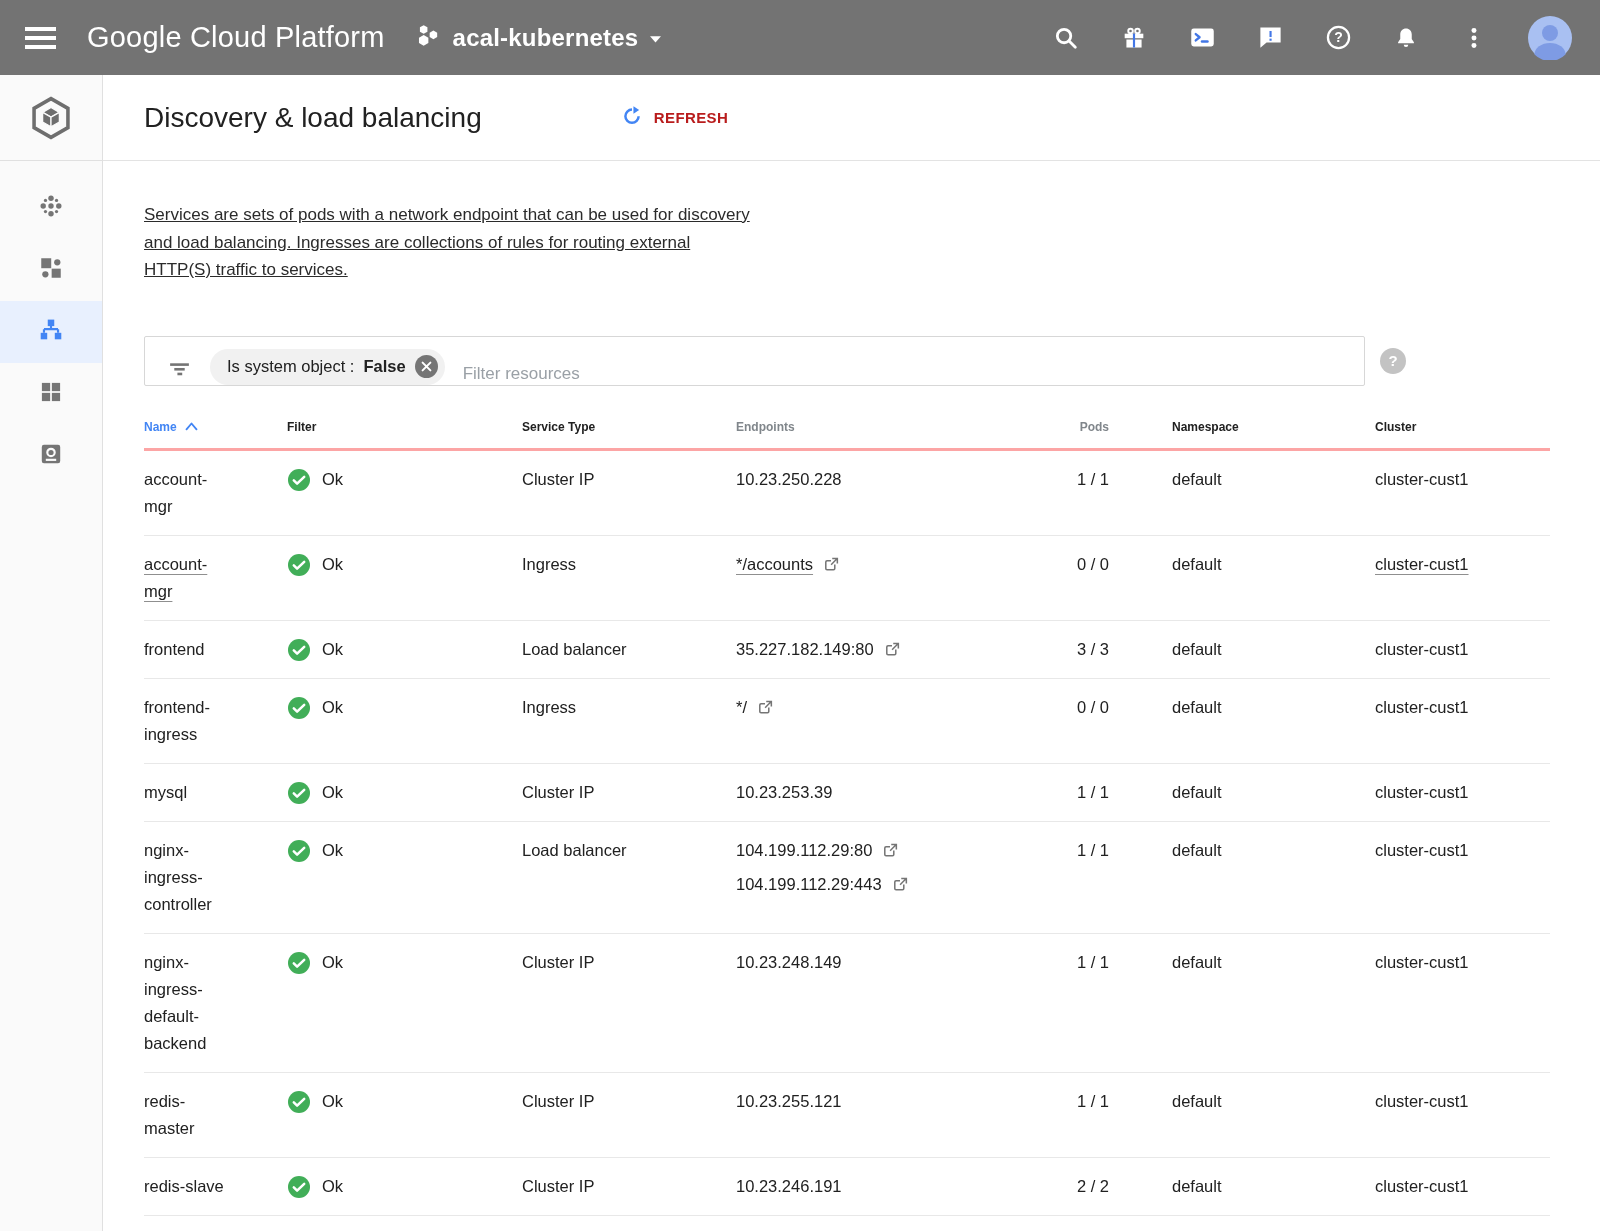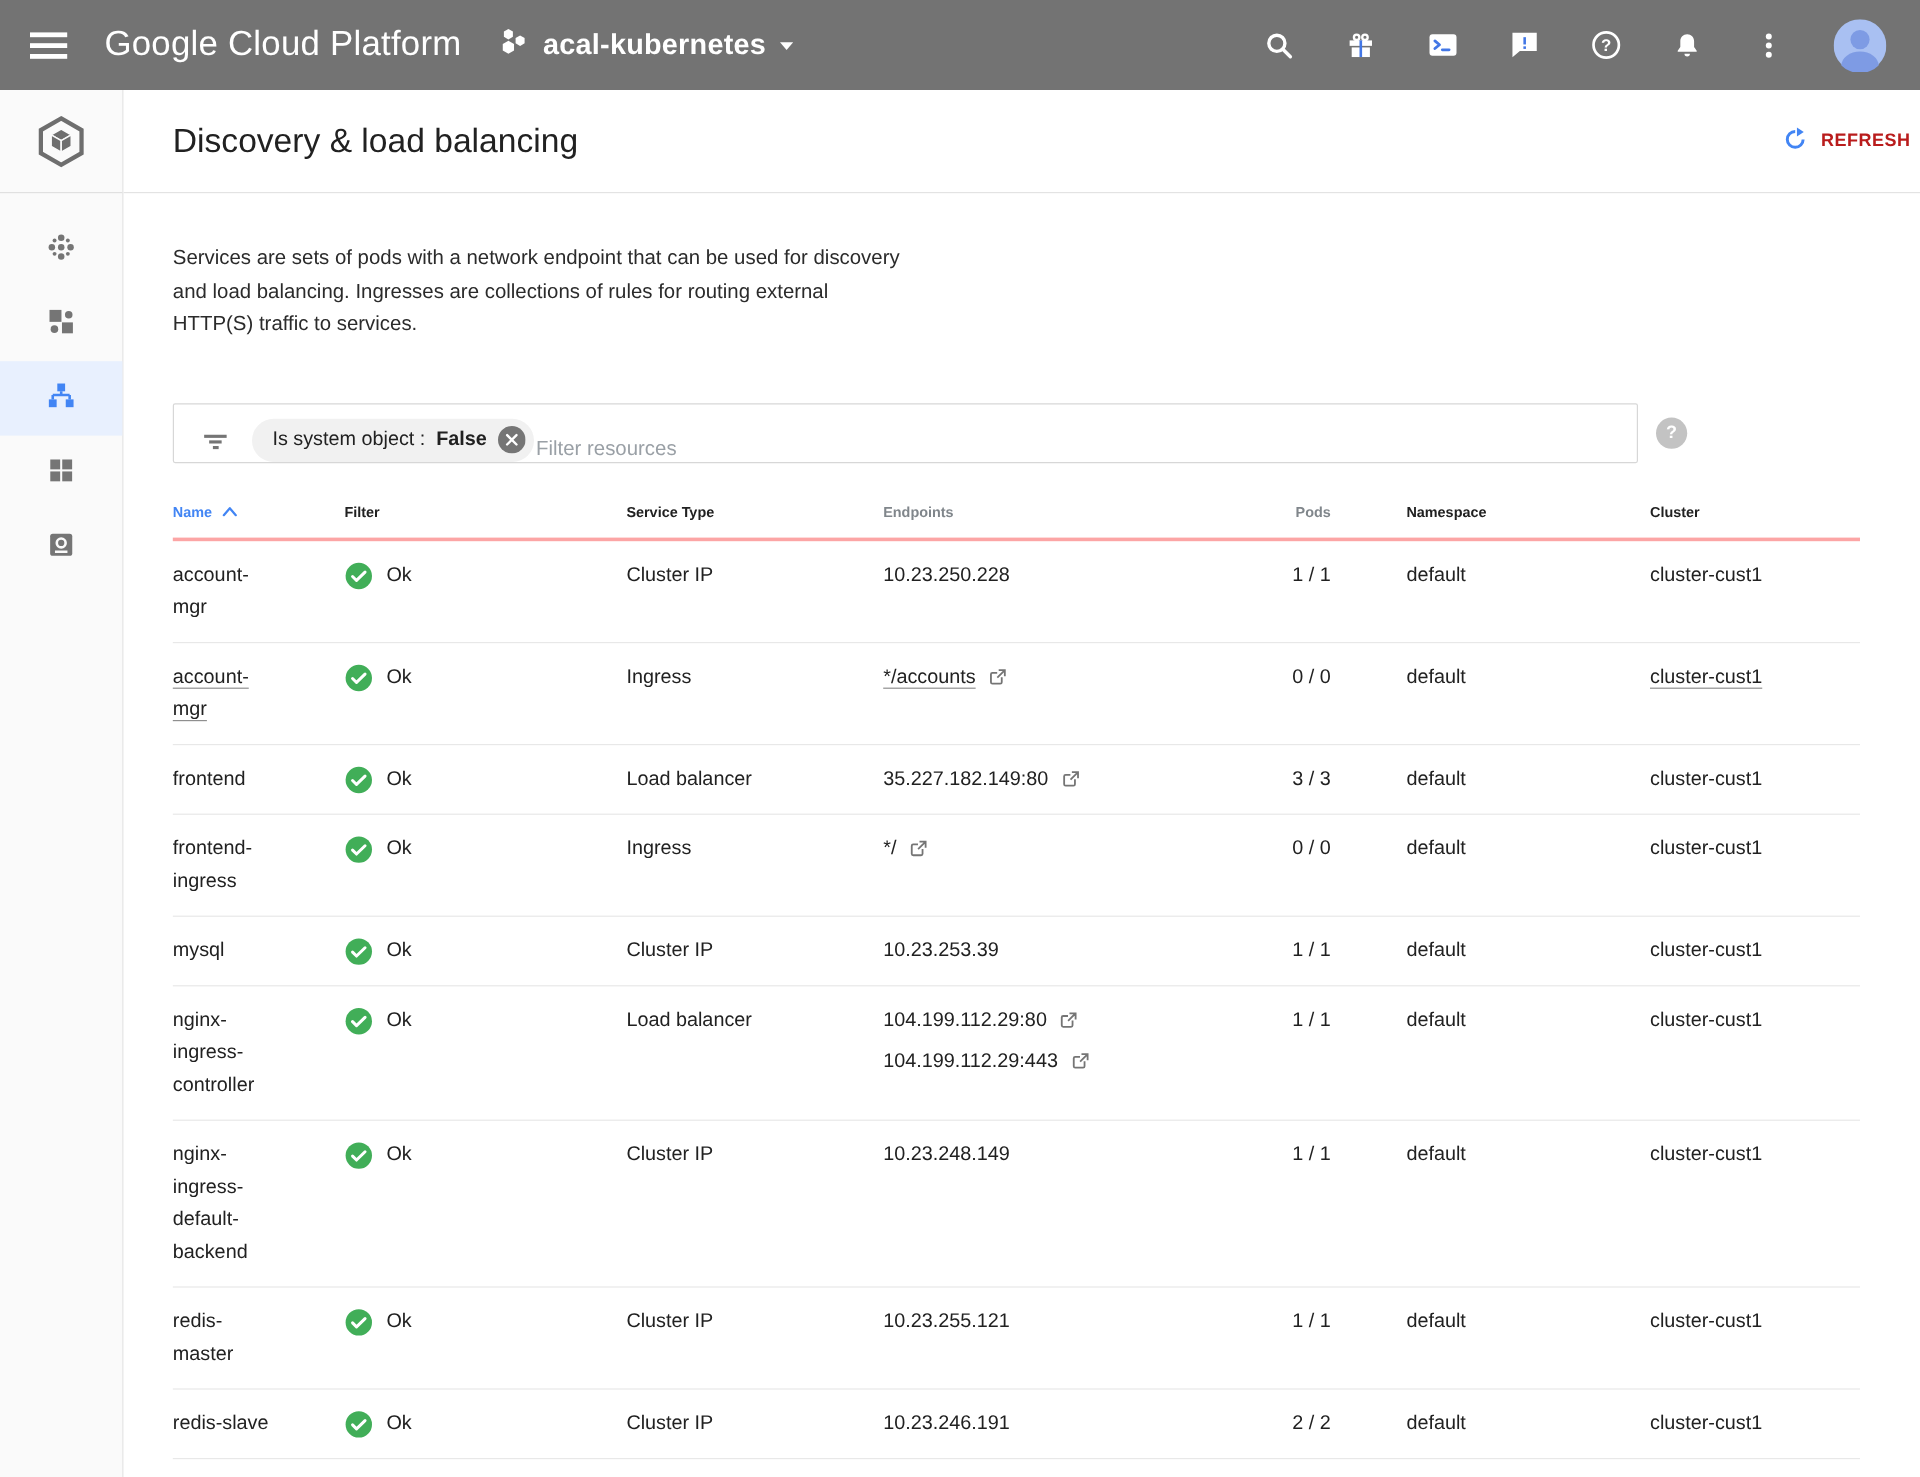--- a/index.html
+++ b/index.html
@@ -21,37 +21,37 @@
   .avatar{width:44px;height:44px;cursor:pointer;}
   
   .frame{display:flex;height:1156px;}
   .rail{width:102px;background:#fafafa;border-right:1px solid #e0e0e0;flex-shrink:0;}
   .rail-logo{height:85px;display:flex;align-items:center;justify-content:center;border-bottom:1px solid #e0e0e0;}
   .rail-nav{padding-top:16px;}
   .rail-item{height:62px;display:flex;align-items:center;justify-content:center;cursor:pointer;}
   .rail-item.selected{background:#E8F0FE;}
   .main{flex:1;background:#fff;min-width:0;}
   
-  .page-header{height:85px;border-bottom:1px solid #e3e3e3;display:flex;align-items:center;padding-left:41px;justify-content:space-between;}
+  .page-header{height:85px;border-bottom:1px solid #e3e3e3;display:flex;align-items:center;padding-left:41px;}
   .page-title{font-size:28px;font-weight:400;color:#212121;}
   .refresh-btn{display:flex;align-items:center;gap:11px;margin-left:131px;color:#b91c1c;
     font-size:15px;font-weight:bold;letter-spacing:.4px;cursor:pointer;background:none;border:none;
     font-family:inherit;padding:6px 8px;}
   
-  .desc{margin:40px 0 0 41px;font-size:17px;line-height:27.5px;color:#2b2b2b;}
+  .desc{margin:40px 0 0 41px;font-size:17px;line-height:27.5px;color:#2b2b2b;text-decoration:underline;}
   
   .filter-row{display:flex;align-items:center;margin:52px 0 0 41px;}
   .filter-box{width:1221px;box-sizing:border-box;height:50px;border:1px solid #d7d7d7;border-radius:2px;
     background:#fff;display:flex;align-items:flex-end;padding:0 14px;}
   .funnel{margin:0 18px 0 8px;flex-shrink:0;}
   .chip{display:flex;align-items:center;background:#f1f1f1;border-radius:18px;height:36px;
     padding:0 7px 0 17px;font-size:16.5px;color:#212121;gap:9px;cursor:pointer;white-space:nowrap;}
   .chip b{font-weight:bold;}
   .chip-x{width:23px;height:23px;border:none;background:none;padding:0;cursor:pointer;display:flex;}
-  .filter-input{border:none;outline:none;flex:1;font-size:17px;color:#212121;
+  .filter-input{border:none;outline:none;flex:1;font-size:17px;color:#212121;margin-left:16px;
     font-family:inherit;background:transparent;}
   .filter-input::placeholder{color:#9aa0a6;}
   .help-circle{width:26px;height:26px;border-radius:50%;background:#c3c3c3;color:#fff;font-size:15px;
     font-weight:bold;display:flex;align-items:center;justify-content:center;margin-left:15px;cursor:pointer;}
   
   .table{margin:22px 0 0 41px;width:1406px;}
   .grid-row{display:grid;grid-template-columns:143px 235px 214px 303px 70px 266px 175px;align-items:start;}
   .thead{padding:12px 0 13px;border-bottom:3px solid #fca5a5;font-size:12px;font-weight:bold;color:#212121;}
   .th{cursor:pointer;}
   .th-name{color:#4285F4;display:flex;align-items:center;gap:7px;}

